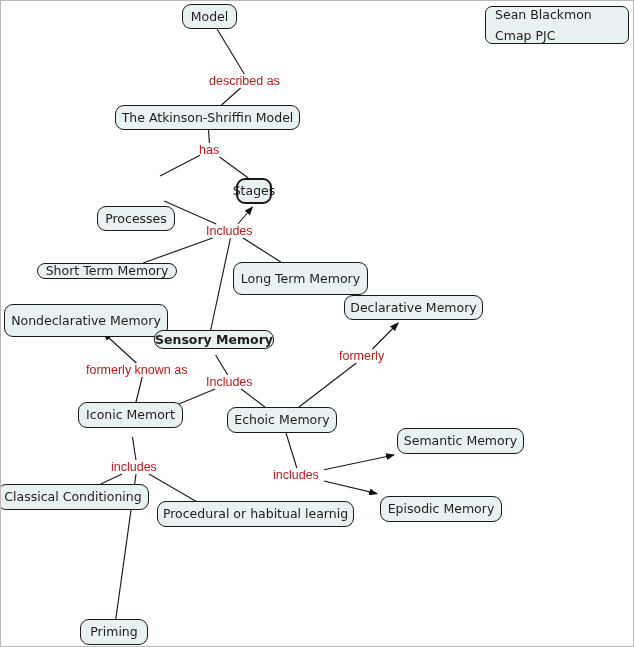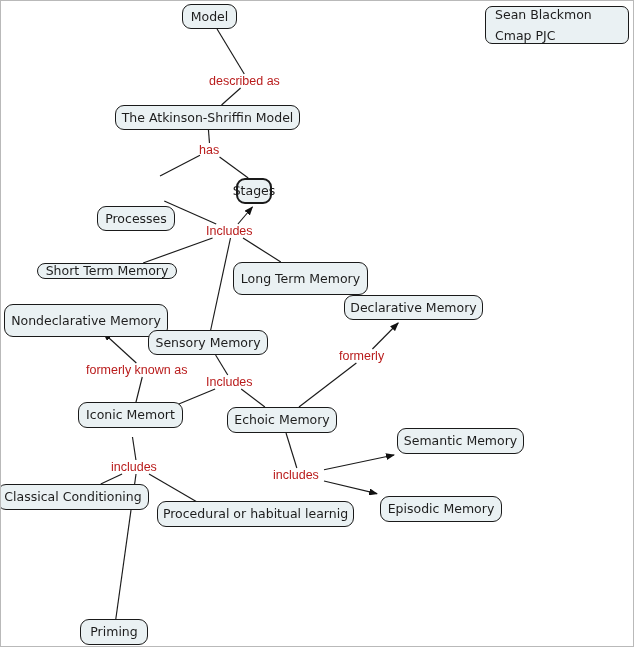--- a/index.html
+++ b/index.html
@@ -107,21 +107,21 @@
   <div id="nodes-group">
       <div class="node" style="left: 181px; top: 3px; width: 55px; height: 25px;">Model</div>
       <div class="node multiline" style="left: 484px; top: 5px; width: 144px; height: 38px;">Sean Blackmon Cmap PJC</div>
       <div class="node" style="left: 114px; top: 104px; width: 185px; height: 25px;">The Atkinson-Shriffin Model</div>
       <div class="node" style="left: 96px; top: 175px; width: 78px; height: 25px; margin-top: 30px;">Processes</div>
       <div class="node thick" style="left: 235px; top: 177px; width: 36px; height: 26px;">Stages</div>
       <div class="node" style="left: 36px; top: 262px; width: 140px; height: 16px;">Short Term Memory</div>
       <div class="node" style="left: 232px; top: 261px; width: 135px; height: 33px;">Long Term Memory</div>
       <div class="node" style="left: 3px; top: 303px; width: 164px; height: 33px; border-radius: 9px;">Nondeclarative Memory</div>
       <div class="node" style="left: 343px; top: 294px; width: 139px; height: 25px;">Declarative Memory</div>
-      <div class="node" style="left: 147px; top: 329px; width: 120px; height: 25px;">Sensory Memory</div>
+      <div class="node" style="left: 153px; top: 329px; width: 120px; height: 19px; font-weight: bold;">Sensory Memory</div>
       <div class="node" style="left: 77px; top: 401px; width: 105px; height: 26px;">Iconic Memort</div>
       <div class="node" style="left: 226px; top: 406px; width: 110px; height: 26px;">Echoic Memory</div>
       <div class="node" style="left: 396px; top: 427px; width: 127px; height: 26px;">Semantic Memory</div>
       <div class="node" style="left: 379px; top: 495px; width: 122px; height: 26px;">Episodic Memory</div>
       <div class="node" style="left: -4px; top: 483px; width: 152px; height: 26px;">Classical Conditioning</div>
       <div class="node" style="left: 156px; top: 500px; width: 197px; height: 26px;">Procedural or habitual learnig</div>
       <div class="node" style="left: 79px; top: 618px; width: 68px; height: 26px;">Priming</div>
     </div>
   <div id="labels-group">
       <div class="linklabel" style="left: 208px; top: 73px;">described as</div>

